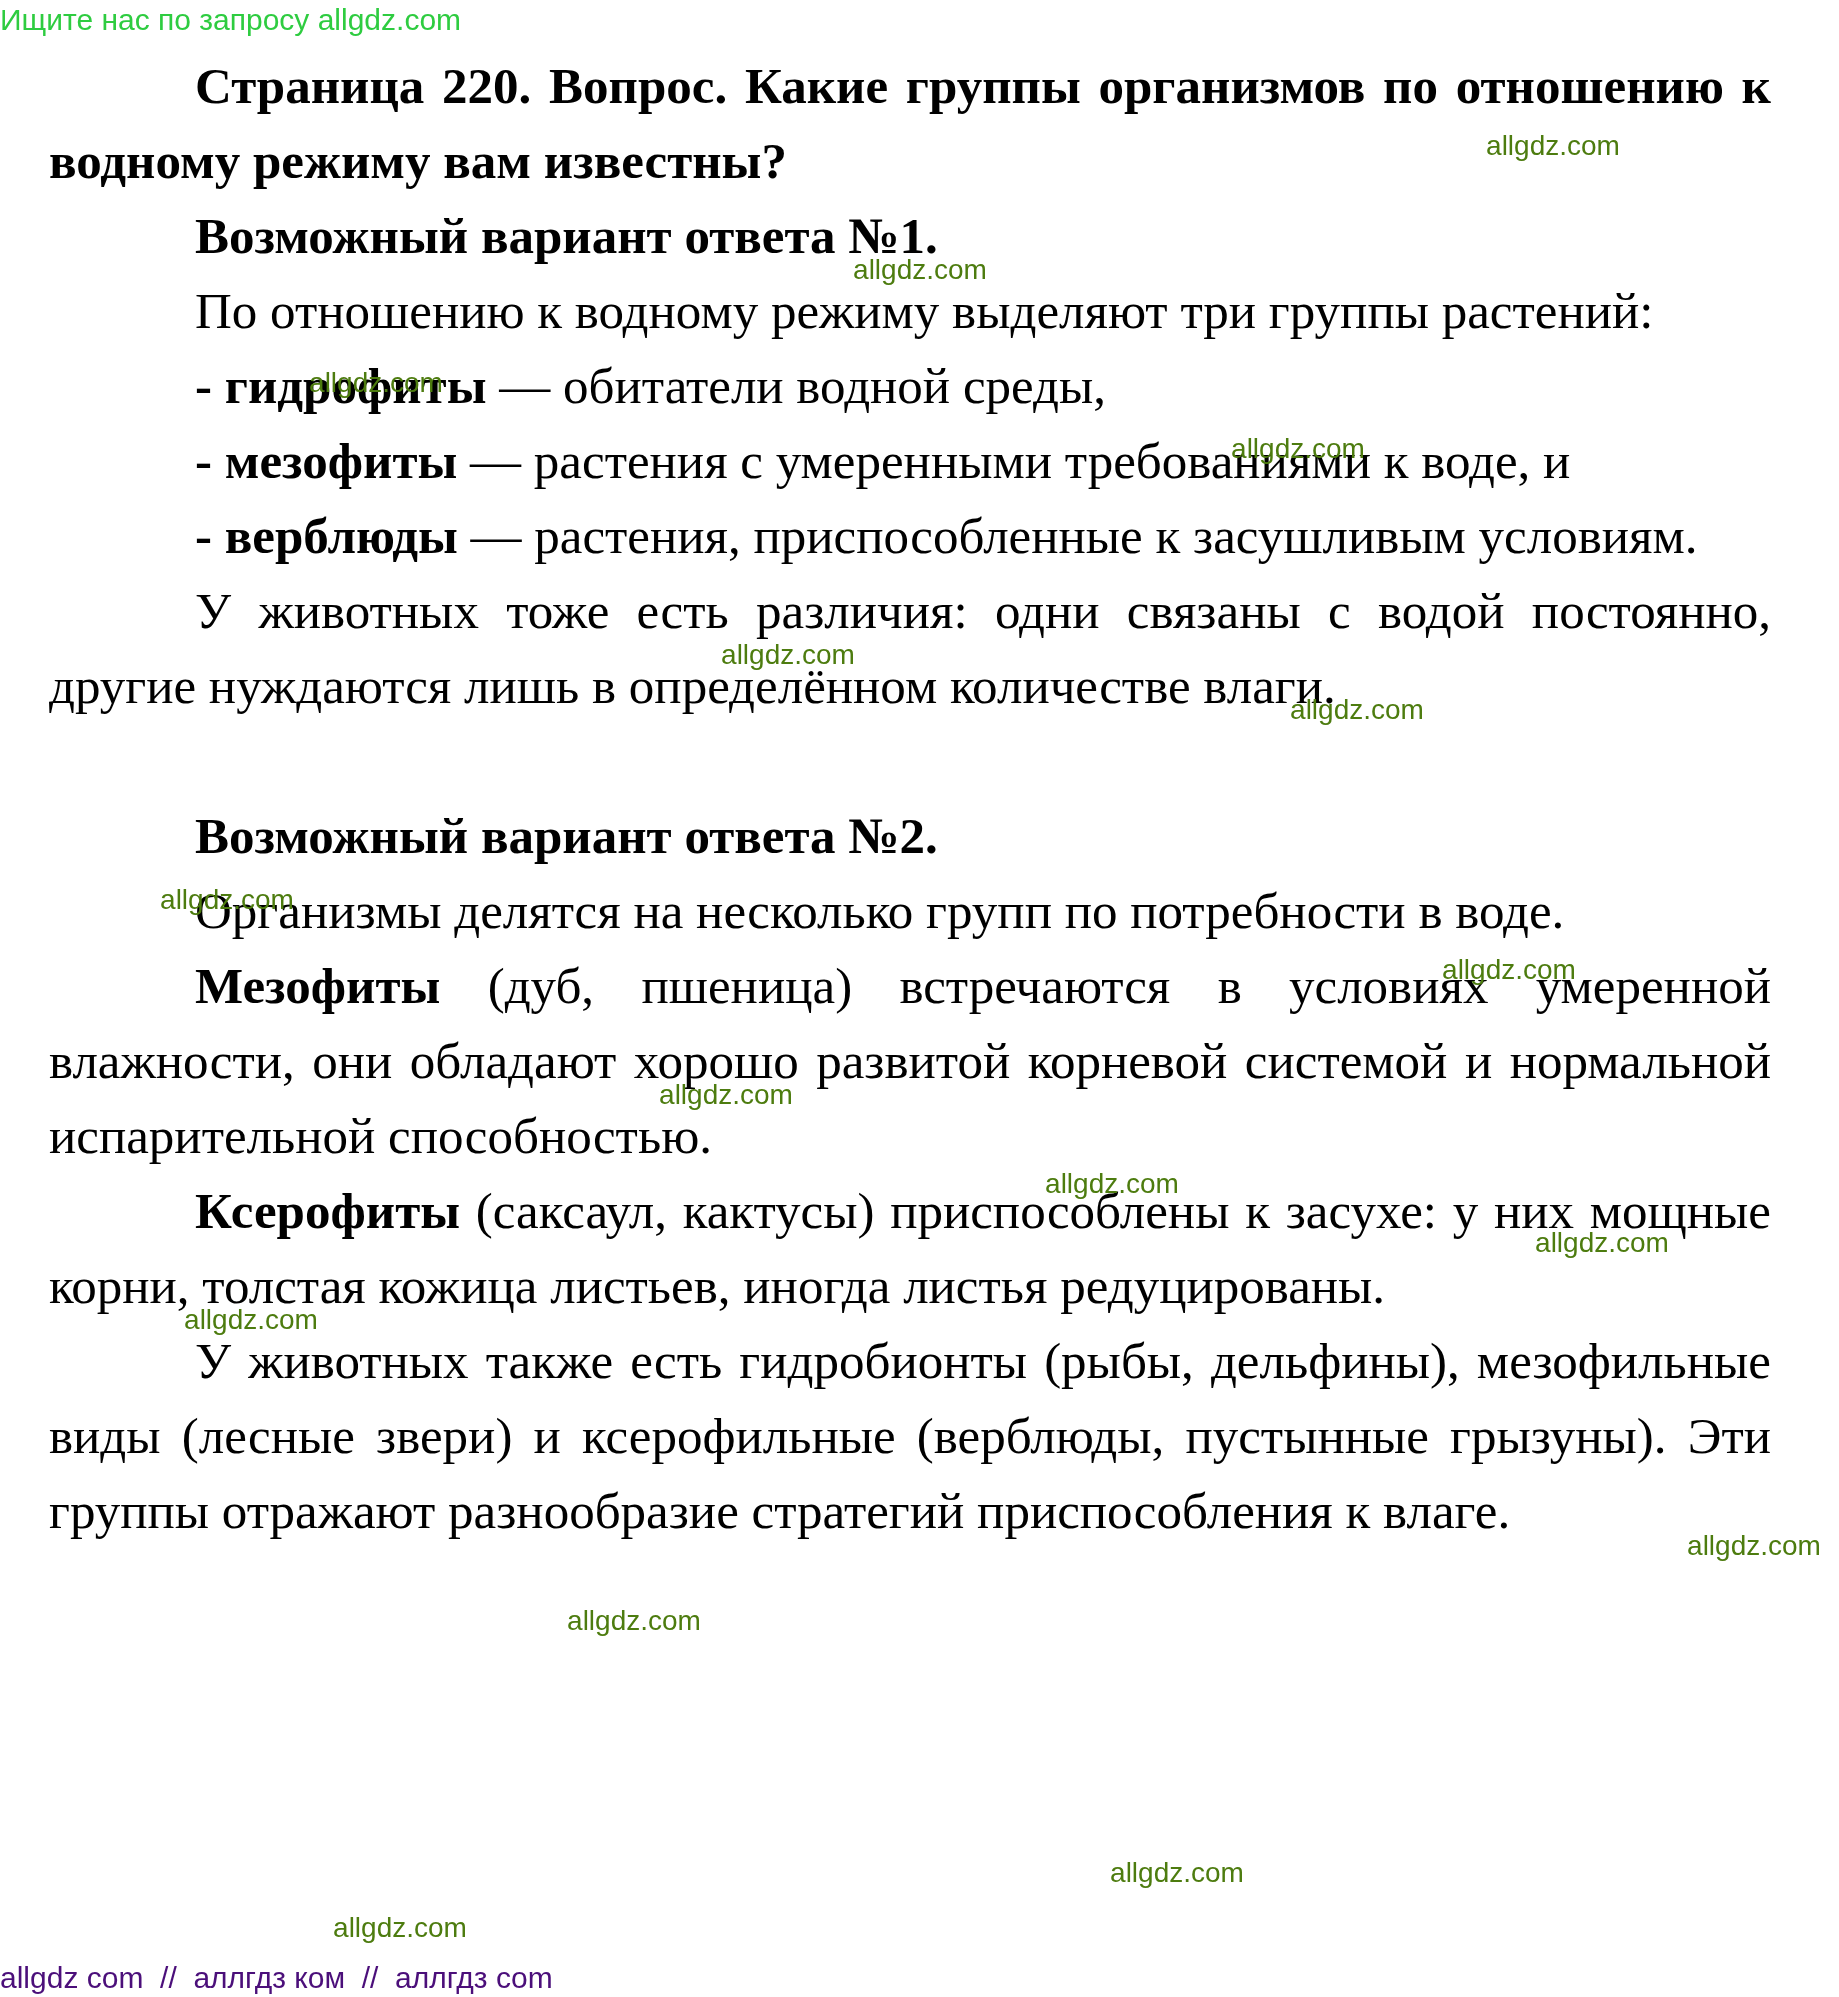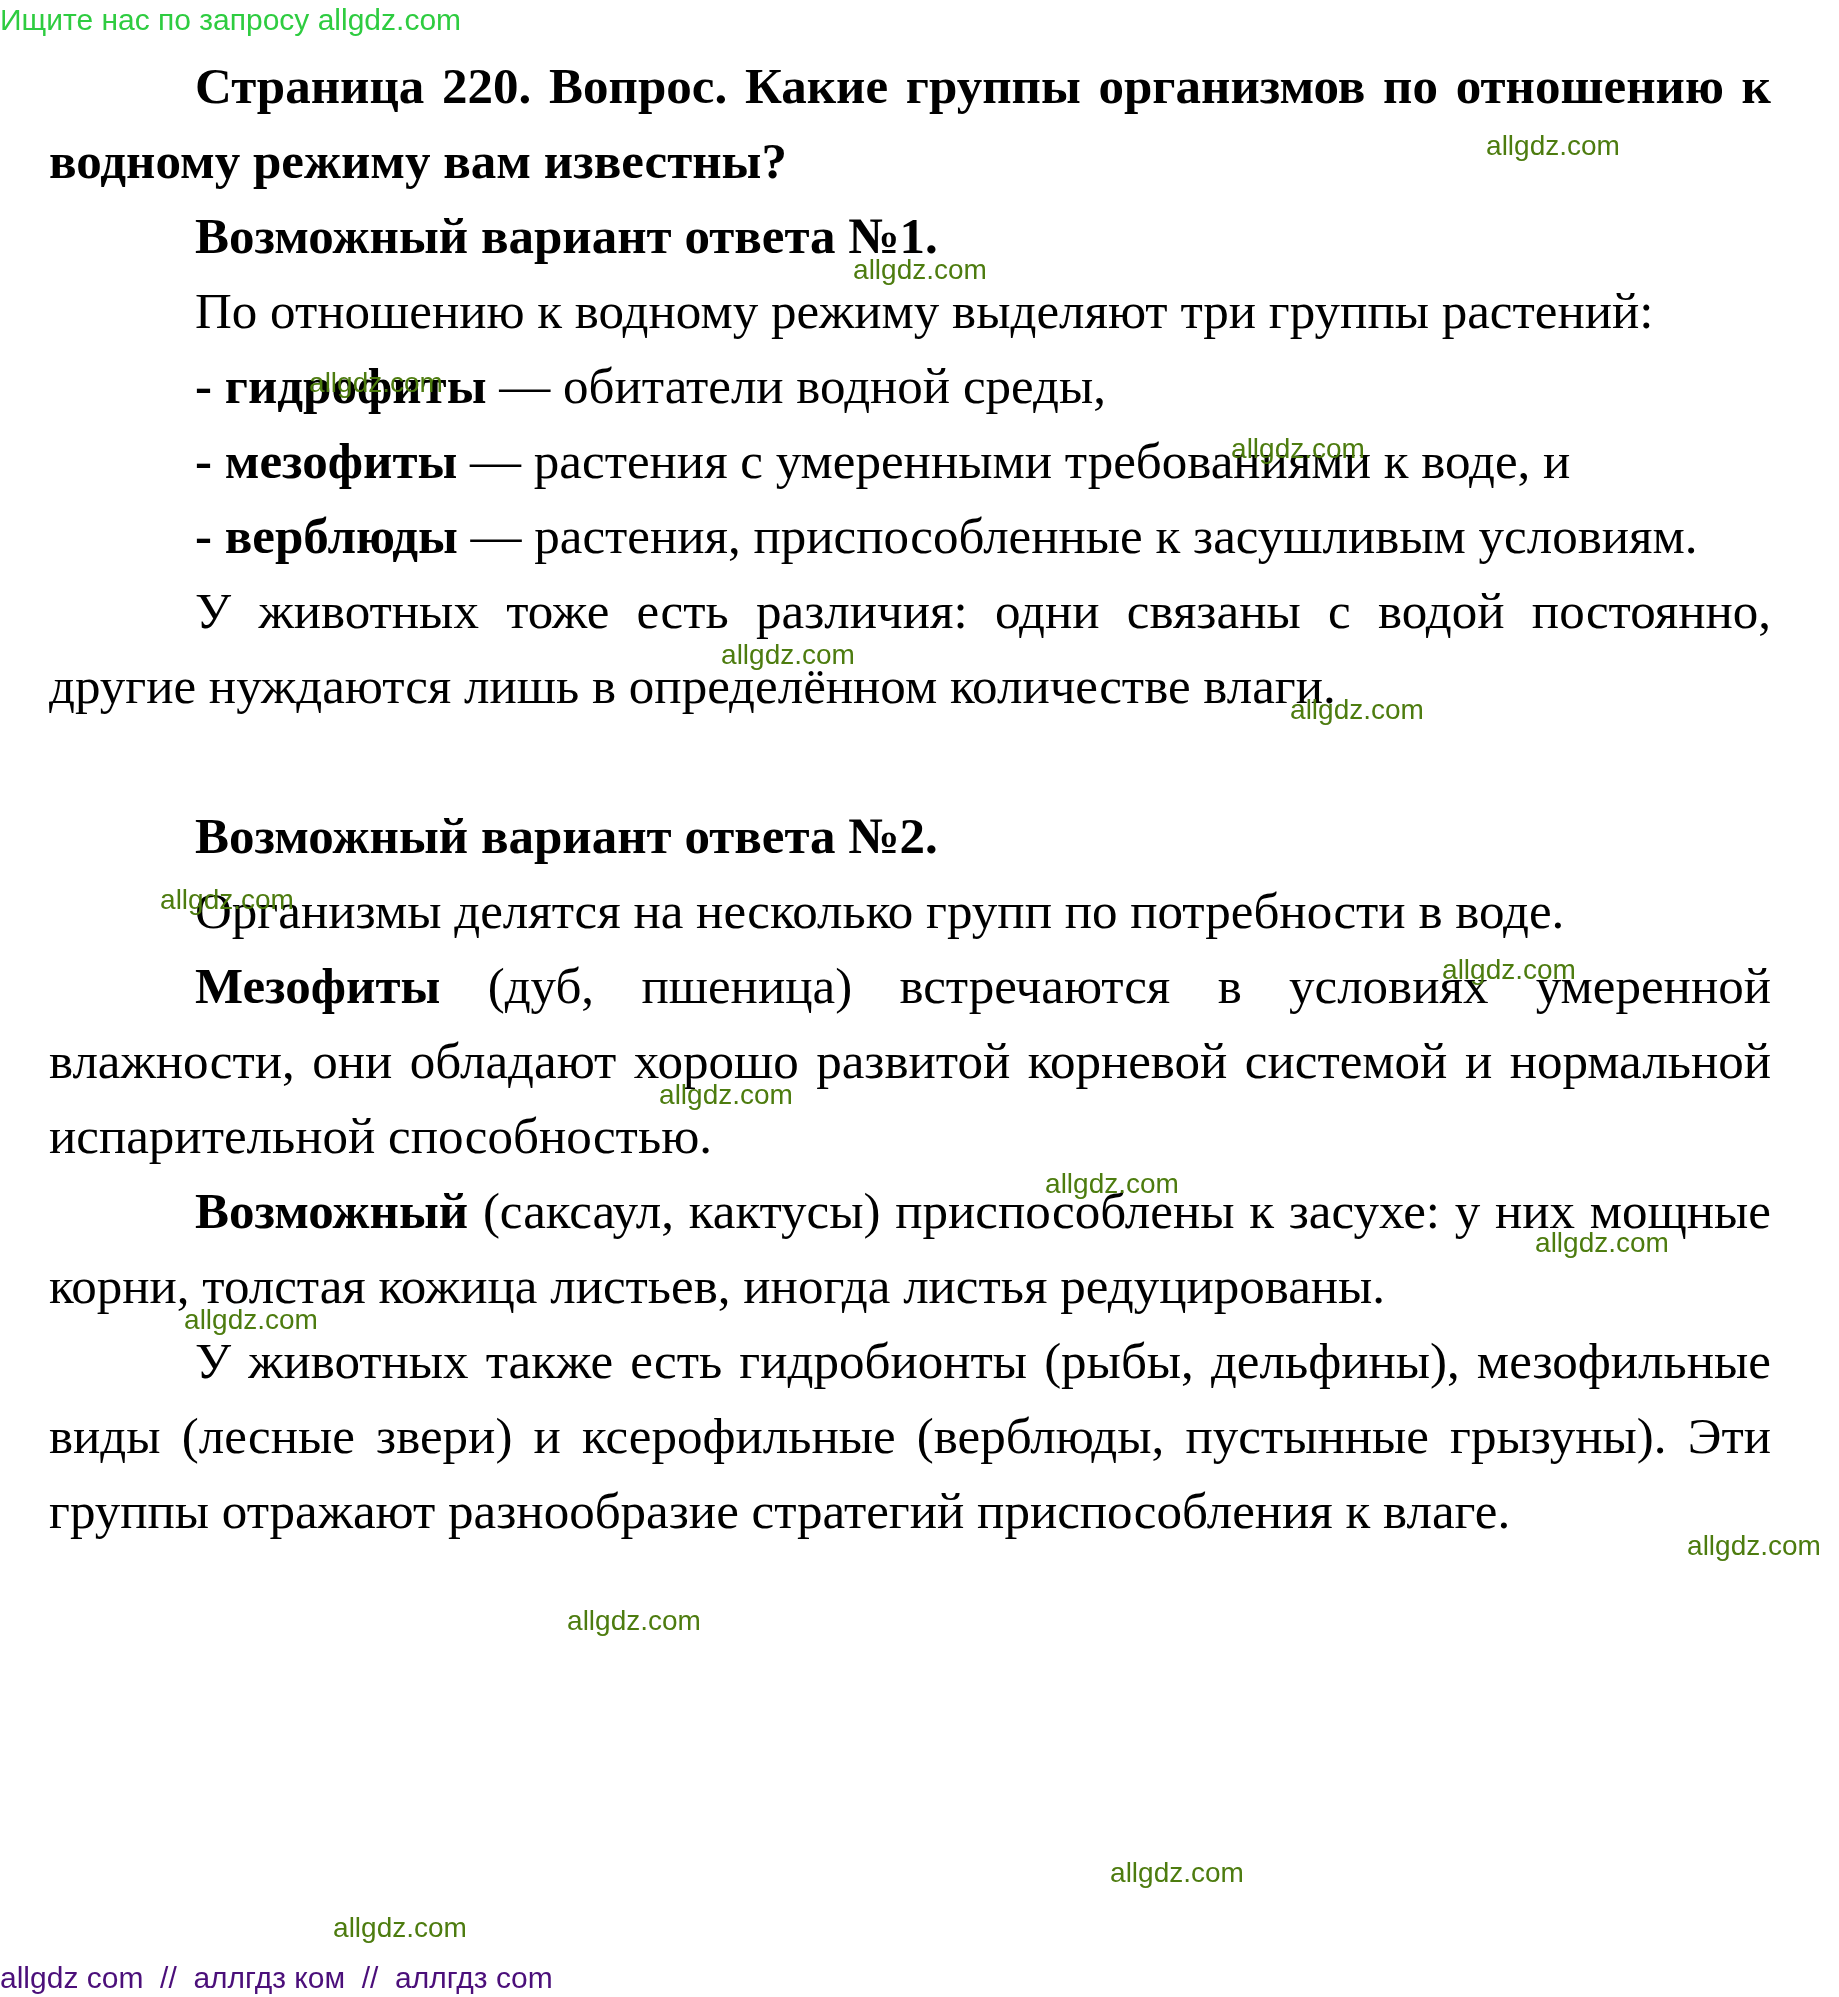--- a/index.html
+++ b/index.html
@@ -45,21 +45,21 @@
   <div class="gap"></div>
 
   <p class="p ind" style="font-weight:bold;">
     <span>Возможный вариант ответа №2.</span>
   </p>
   <p class="p ind">Организмы делятся на несколько групп по потребности в воде.</p>
   <p class="p ind">
     <b>Мезофиты</b><span> (дуб, пшеница) встречаются в условиях умеренной влажности, они обладают хорошо развитой корневой системой и нормальной испарительной способностью.</span>
   </p>
   <p class="p ind">
-    <b>Возможный</b><span> (саксаул, кактусы) приспособлены к засухе: у них мощные корни, толстая кожица листьев, иногда листья редуцированы.</span>
+    <b>Ксерофиты</b><span> (саксаул, кактусы) приспособлены к засухе: у них мощные корни, толстая кожица листьев, иногда листья редуцированы.</span>
   </p>
   <p class="p ind">У животных также есть гидробионты (рыбы, дельфины), мезофильные виды (лесные звери) и ксерофильные (верблюды, пустынные грызуны). Эти группы отражают разнообразие стратегий приспособления к влаге.</p>
 </div>
 
 <div class="wm" style="left:1553px;top:130px;">allgdz.com</div>
 <div class="wm" style="left:920px;top:254px;">allgdz.com</div>
 <div class="wm" style="left:376px;top:367px;">allgdz.com</div>
 <div class="wm" style="left:1298px;top:433px;">allgdz.com</div>
 <div class="wm" style="left:788px;top:639px;">allgdz.com</div>
 <div class="wm" style="left:1357px;top:694px;">allgdz.com</div>

